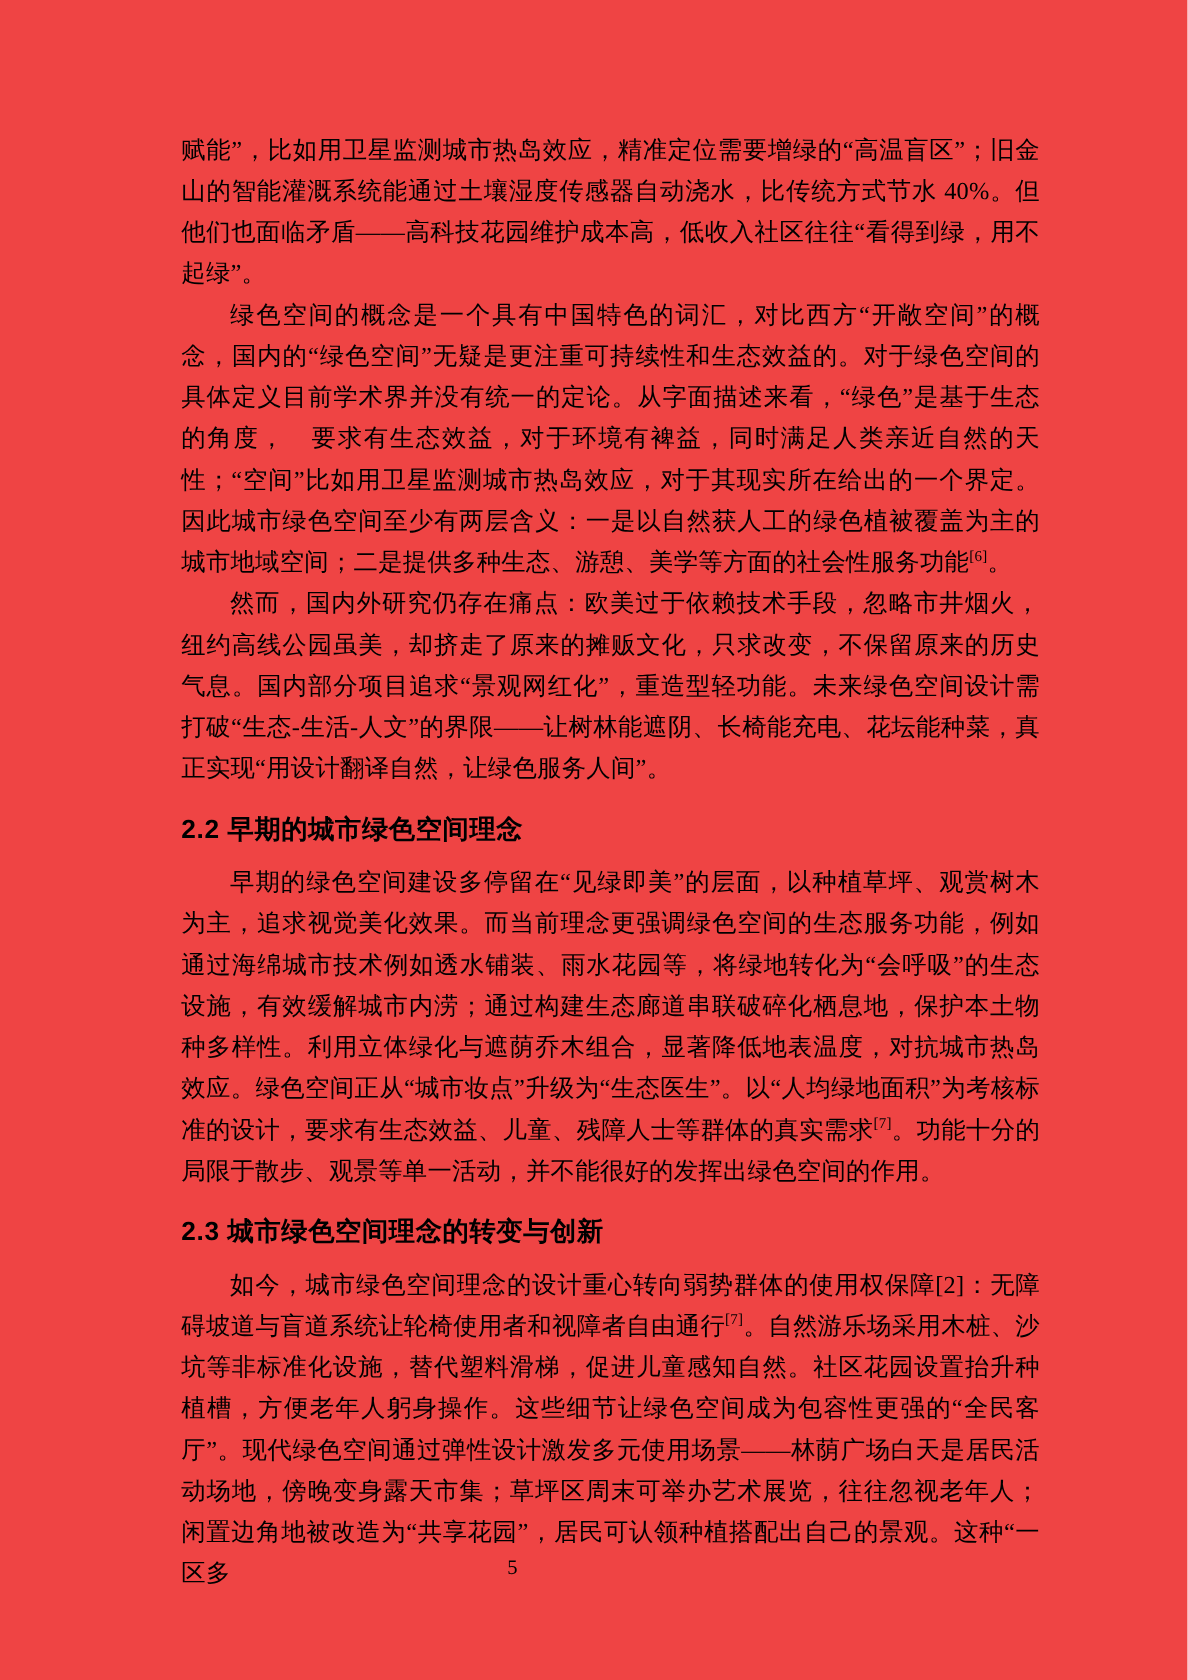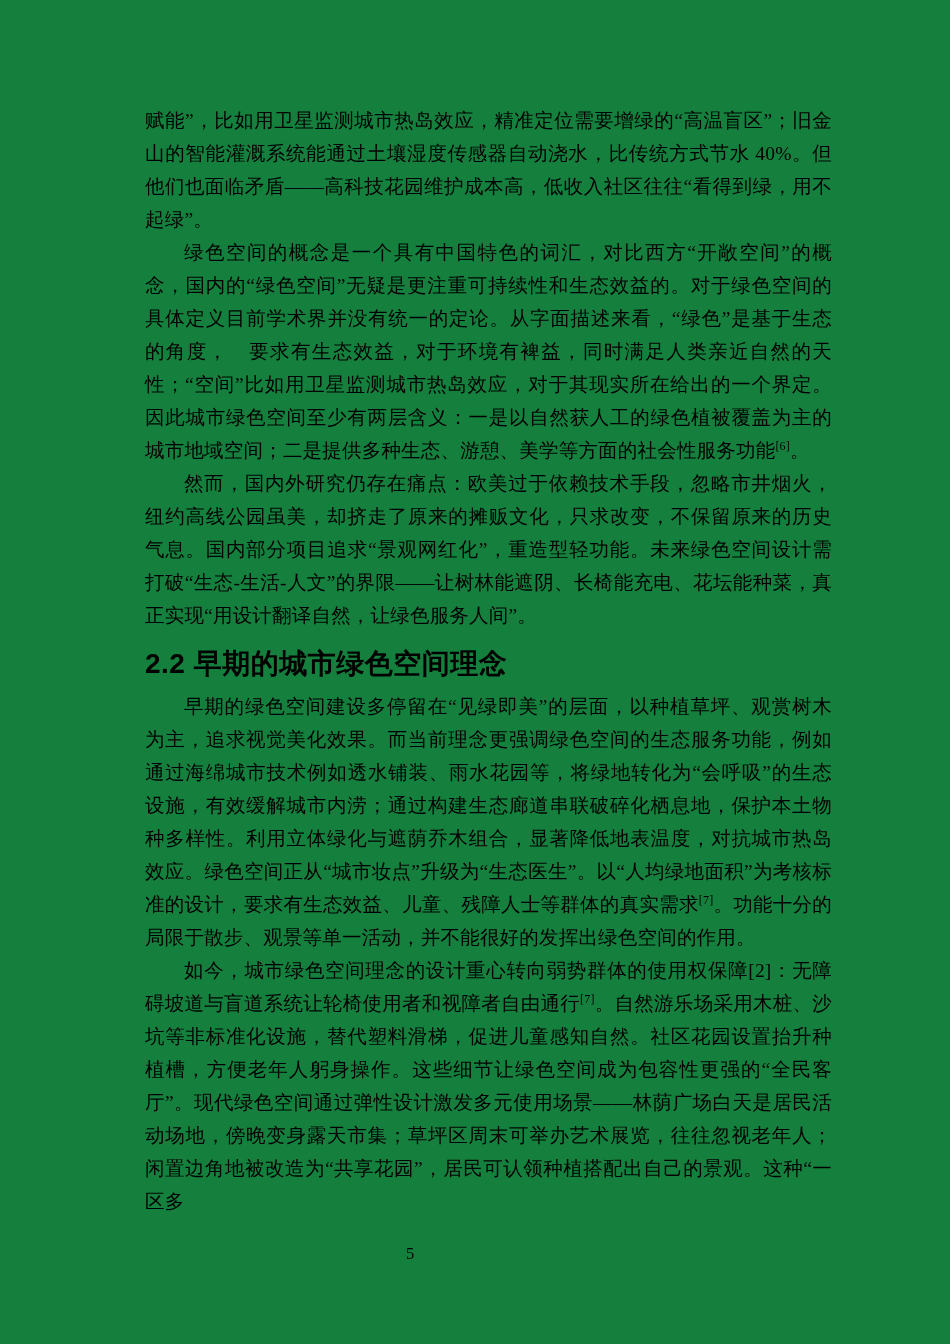--- a/index.html
+++ b/index.html
@@ -3,42 +3,42 @@
 <meta charset="utf-8">
 <style>
   html, body {
     margin: 0;
     padding: 0;
     background: #ffffff;
   }
   .page {
     width: 950px;
     height: 1344px;
-    background: #15803d;
+    background: #ef4444;
     position: relative;
     box-sizing: border-box;
     padding: 104px 118px 4px 145px;
     font-family: "Liberation Serif", "DejaVu Serif", serif;
     color: #000000;
     overflow: hidden;
   }
   .para {
     margin: 0;
     font-size: 19.5px;
     line-height: 33px;
     text-align: justify;
     letter-spacing: 0.2px;
   }
   .para.indent {
     text-indent: 2em;
   }
   .heading {
     margin: 15px 0 9px 0;
     font-family: "Liberation Sans", "DejaVu Sans", sans-serif;
-    font-size: 28px;
+    font-size: 21px;
     font-weight: 700;
     line-height: 34px;
     letter-spacing: 0.5px;
     color: #000000;
   }
   sup {
     font-size: 12px;
     line-height: 0;
     vertical-align: super;
   }
@@ -55,16 +55,17 @@
 </head>
 <body>
 
 <div class="page">
   <div id="content">
       <p class="para"><span>赋能”，比如用卫星监测城市热岛效应，精准定位需要增绿的“高温盲区”；旧金山的智能灌溉系统能通过土壤湿度传感器自动浇水，比传统方式节水 40%。但他们也面临矛盾——高科技花园维护成本高，低收入社区往往“看得到绿，用不起绿”。</span></p>
       <p class="para indent"><span>绿色空间的概念是一个具有中国特色的词汇，对比西方“开敞空间”的概念，国内的“绿色空间”无疑是更注重可持续性和生态效益的。对于绿色空间的具体定义目前学术界并没有统一的定论。从字面描述来看，“绿色”是基于生态的角度，　要求有生态效益，对于环境有裨益，同时满足人类亲近自然的天性；“空间”比如用卫星监测城市热岛效应，对于其现实所在给出的一个界定。因此城市绿色空间至少有两层含义：一是以自然获人工的绿色植被覆盖为主的城市地域空间；二是提供多种生态、游憩、美学等方面的社会性服务功能</span><sup>[6]</sup><span>。</span></p>
       <p class="para indent"><span>然而，国内外研究仍存在痛点：欧美过于依赖技术手段，忽略市井烟火，纽约高线公园虽美，却挤走了原来的摊贩文化，只求改变，不保留原来的历史气息。国内部分项目追求“景观网红化”，重造型轻功能。未来绿色空间设计需打破“生态-生活-人文”的界限——让树林能遮阴、长椅能充电、花坛能种菜，真正实现“用设计翻译自然，让绿色服务人间”。</span></p>
       <h2 class="heading"><span>2.2 早期的城市绿色空间理念</span></h2>
       <p class="para indent"><span>早期的绿色空间建设多停留在“见绿即美”的层面，以种植草坪、观赏树木为主，追求视觉美化效果。而当前理念更强调绿色空间的生态服务功能，例如通过海绵城市技术例如透水铺装、雨水花园等，将绿地转化为“会呼吸”的生态设施，有效缓解城市内涝；通过构建生态廊道串联破碎化栖息地，保护本土物种多样性。利用立体绿化与遮荫乔木组合，显著降低地表温度，对抗城市热岛效应。绿色空间正从“城市妆点”升级为“生态医生”。以“人均绿地面积”为考核标准的设计，要求有生态效益、儿童、残障人士等群体的真实需求</span><sup>[7]</sup><span>。功能十分的局限于散步、观景等单一活动，并不能很好的发挥出绿色空间的作用。</span></p>
+      <h2 class="heading"><span>2.3 城市绿色空间理念的转变与创新</span></h2>
       <p class="para indent"><span>如今，城市绿色空间理念的设计重心转向弱势群体的使用权保障[2]：无障碍坡道与盲道系统让轮椅使用者和视障者自由通行</span><sup>[7]</sup><span>。自然游乐场采用木桩、沙坑等非标准化设施，替代塑料滑梯，促进儿童感知自然。社区花园设置抬升种植槽，方便老年人躬身操作。这些细节让绿色空间成为包容性更强的“全民客厅”。现代绿色空间通过弹性设计激发多元使用场景——林荫广场白天是居民活动场地，傍晚变身露天市集；草坪区周末可举办艺术展览，往往忽视老年人；闲置边角地被改造为“共享花园”，居民可认领种植搭配出自己的景观。这种“一区多</span></p>
     </div>
   <div class="page-number">5</div>
 </div>
 
 </body></html>

